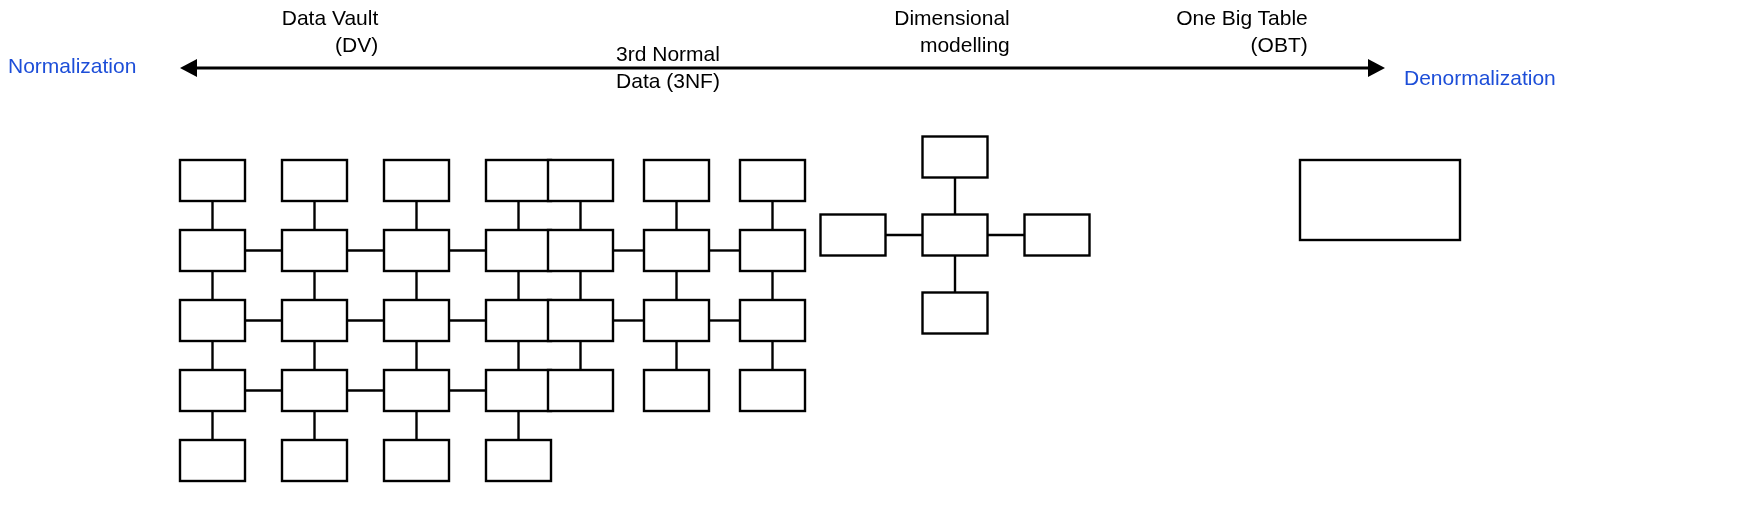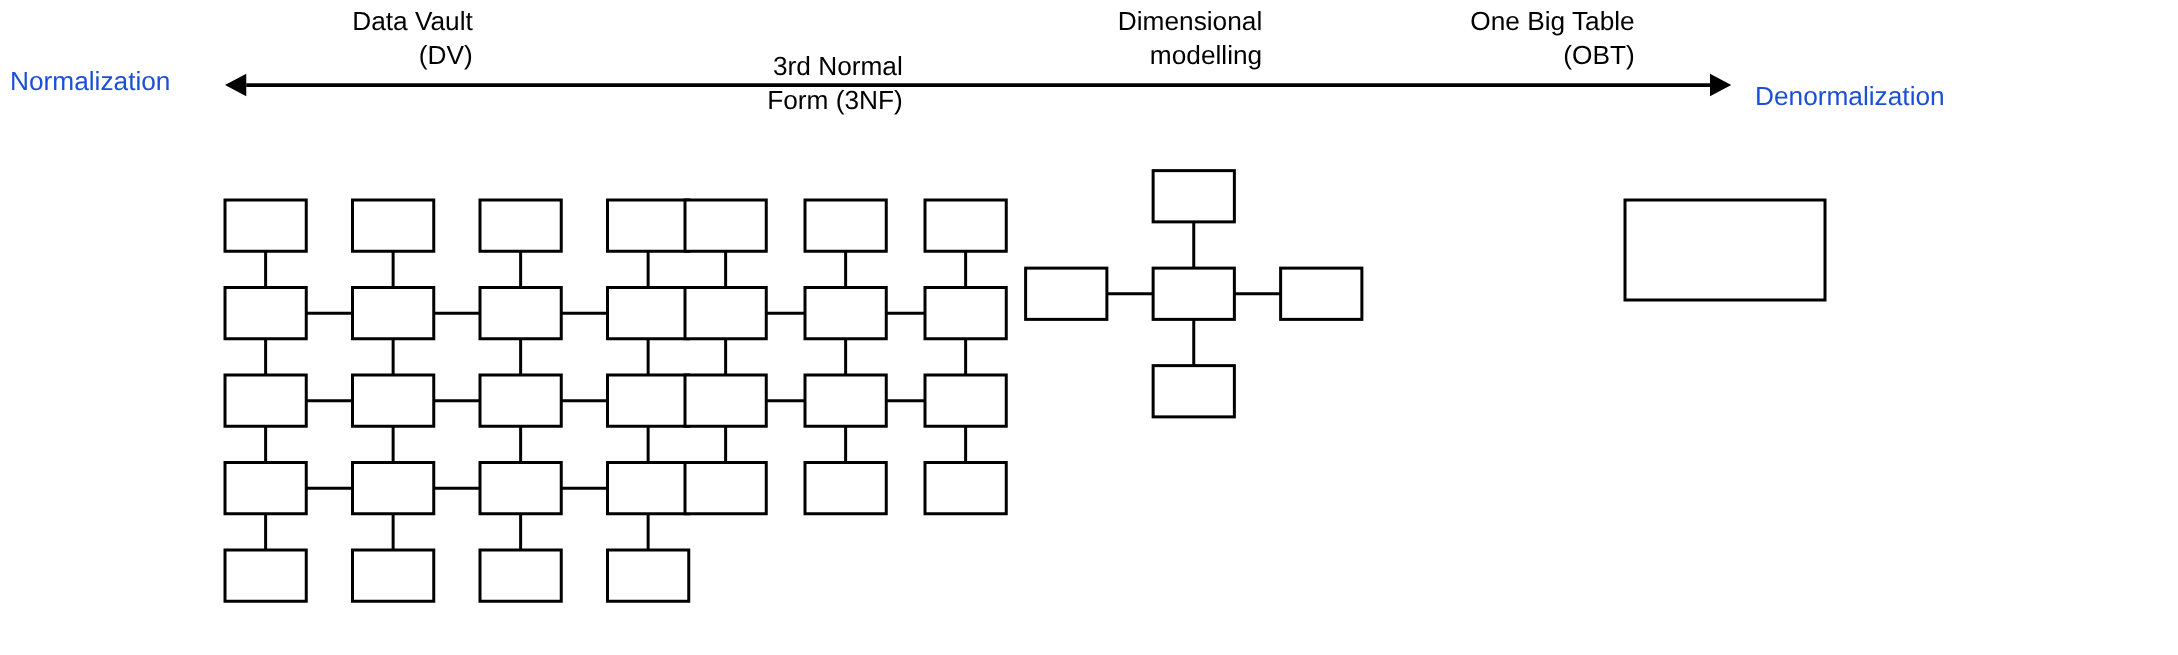--- a/index.html
+++ b/index.html
@@ -71,21 +71,21 @@
 <div id="axis-left-label" class="axis-label left">Normalization</div>
 
 <div id="axis-right-label" class="axis-label right">Denormalization</div>
 
 <div class="cat-label" id="cat-0" style="left: 330px; top: 4px;">
   <span class="l1">Data Vault</span>
   <span class="l2">(DV)</span>
 </div>
 <div class="cat-label" id="cat-1" style="left: 668px; top: 4px; margin-top: 36px;">
   <span class="l1">3rd Normal</span>
-  <span class="l2">Form (3NF)</span>
+  <span class="l2">Data (3NF)</span>
 </div>
 <div class="cat-label" id="cat-2" style="left: 952px; top: 4px;">
   <span class="l1">Dimensional</span>
   <span class="l2">modelling</span>
 </div>
 <div class="cat-label" id="cat-3" style="left: 1242px; top: 4px;">
   <span class="l1">One Big Table</span>
   <span class="l2">(OBT)</span>
 </div>
 

